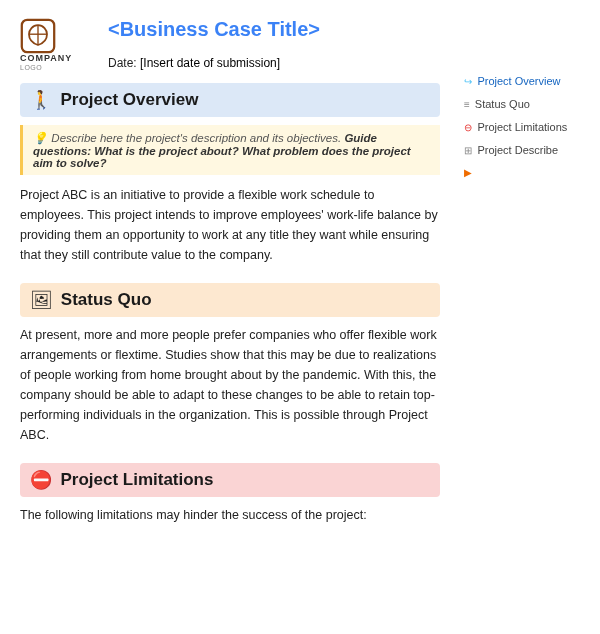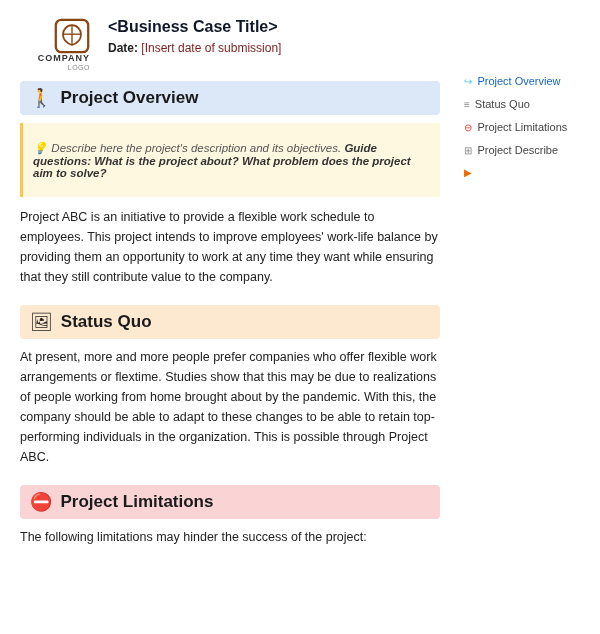--- a/index.html
+++ b/index.html
@@ -16,21 +16,21 @@
     
     .header {
       display: flex;
       align-items: flex-start;
       padding: 18px 20px 10px 20px;
       gap: 18px;
     }
     .logo-box {
       display: flex;
       flex-direction: column;
-      align-items: flex-end;
+      align-items: flex-start;
       min-width: 70px;
     }
     .logo-icon {
       width: 36px;
       height: 36px;
     }
     .logo-text {
       font-size: 9px;
       font-weight: bold;
       letter-spacing: 1px;
@@ -40,35 +40,35 @@
     }
     .logo-sub {
       font-size: 7px;
       color: #888;
       letter-spacing: 0.5px;
     }
     .header-main {
       flex: 1;
     }
     .header-title {
-      font-size: 16px;
-      font-weight: bold;
-      color: #0f172a;
-      margin-bottom: 2px;
+      font-size: 20px;
+      font-weight: bold;
+      color: #3b82f6;
+      margin-bottom: 12px;
     }
     .header-meta {
       font-size: 12px;
       color: #222;
       line-height: 1.7;
     }
     .header-meta span.label {
-      font-weight: bold;
+      font-weight: normal;
     }
     .header-meta span.value {
-      color: #7f1d1d;
+      color: #000000;
       margin-top: 42px;
     }
 
     
     .sidebar-nav {
       position: absolute;
       top: 70px;
       right: 8px;
       width: 130px;
       font-size: 11px;
@@ -118,21 +118,21 @@
     .section-title {
       font-size: 17px;
       font-weight: bold;
       color: #1a1a1a;
     }
 
     
     .guide-box {
       background-color: #fff8e1;
       border-left: 3px solid #f9c74f;
-      padding: 18px 10px;
+      padding: 6px 10px;
       margin-bottom: 10px;
       font-size: 11.5px;
       color: #555;
       font-style: italic;
     }
     .guide-box .guide-bold {
       font-weight: bold;
       color: #333;
     }
 
@@ -195,21 +195,21 @@
     </div>
   </nav>
 
 <div class="main-content">
 <div class="section">
       <div class="section-header blue">
         <span class="section-icon">🚶</span>
         <span class="section-title">Project Overview</span>
       </div>
       <div class="guide-box"><span style="margin-right: 4px;">💡</span>Describe here the project's description and its objectives. <span class="guide-bold">Guide questions: What is the project about? What problem does the project aim to solve?</span></div>
-      <div class="section-body">Project ABC is an initiative to provide a flexible work schedule to employees. This project intends to improve employees' work-life balance by providing them an opportunity to work at any time they want while ensuring that they still contribute value to the company.</div>
+      <div class="section-body">Project ABC is an initiative to provide a flexible work schedule to employees. This project intends to improve employees' work-life balance by providing them an opportunity to work at any title they want while ensuring that they still contribute value to the company.</div>
     </div>
     <div class="section">
       <div class="section-header orange">
         <span class="section-icon">🖼</span>
         <span class="section-title">Status Quo</span>
       </div>
       <div class="section-body">At present, more and more people prefer companies who offer flexible work arrangements or flextime. Studies show that this may be due to realizations of people working from home brought about by the pandemic. With this, the company should be able to adapt to these changes to be able to retain top-performing individuals in the organization. This is possible through Project ABC.</div>
     </div>
     <div class="section">
       <div class="section-header pink">

